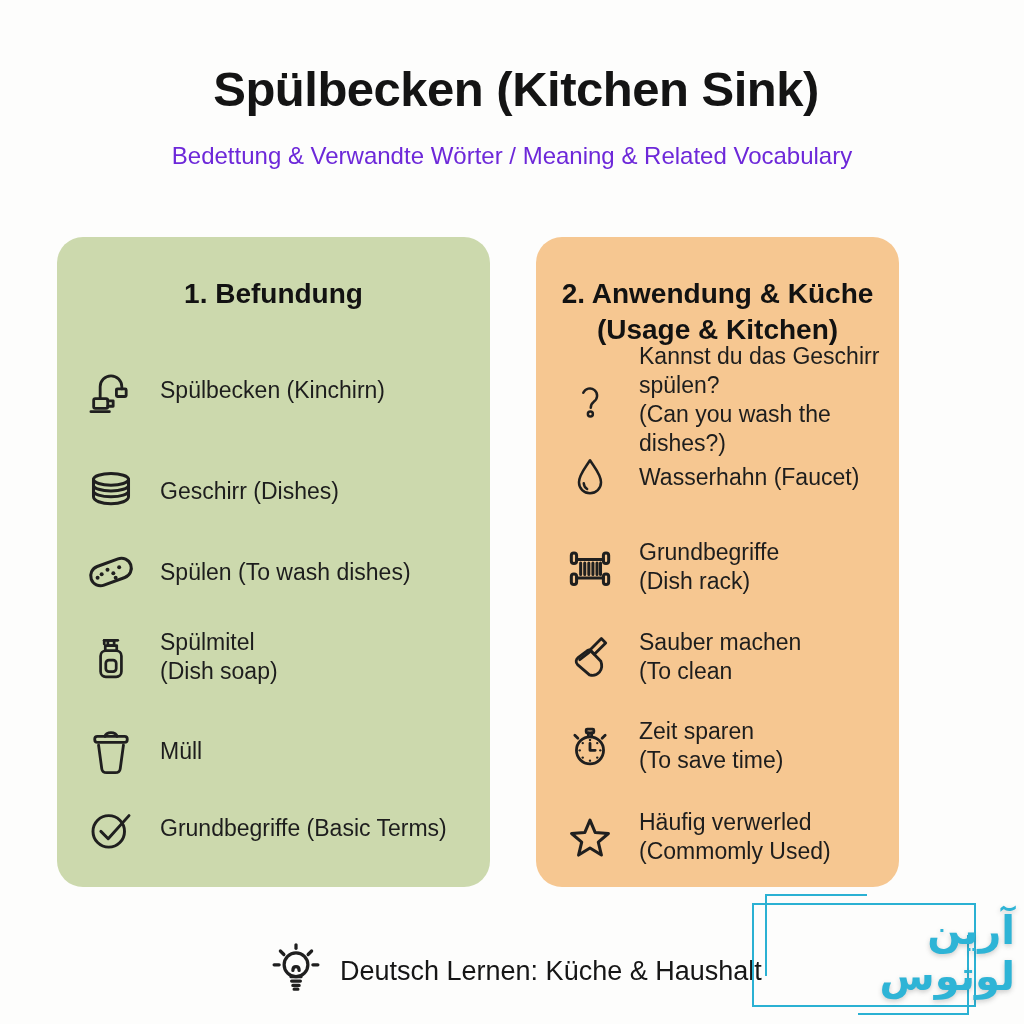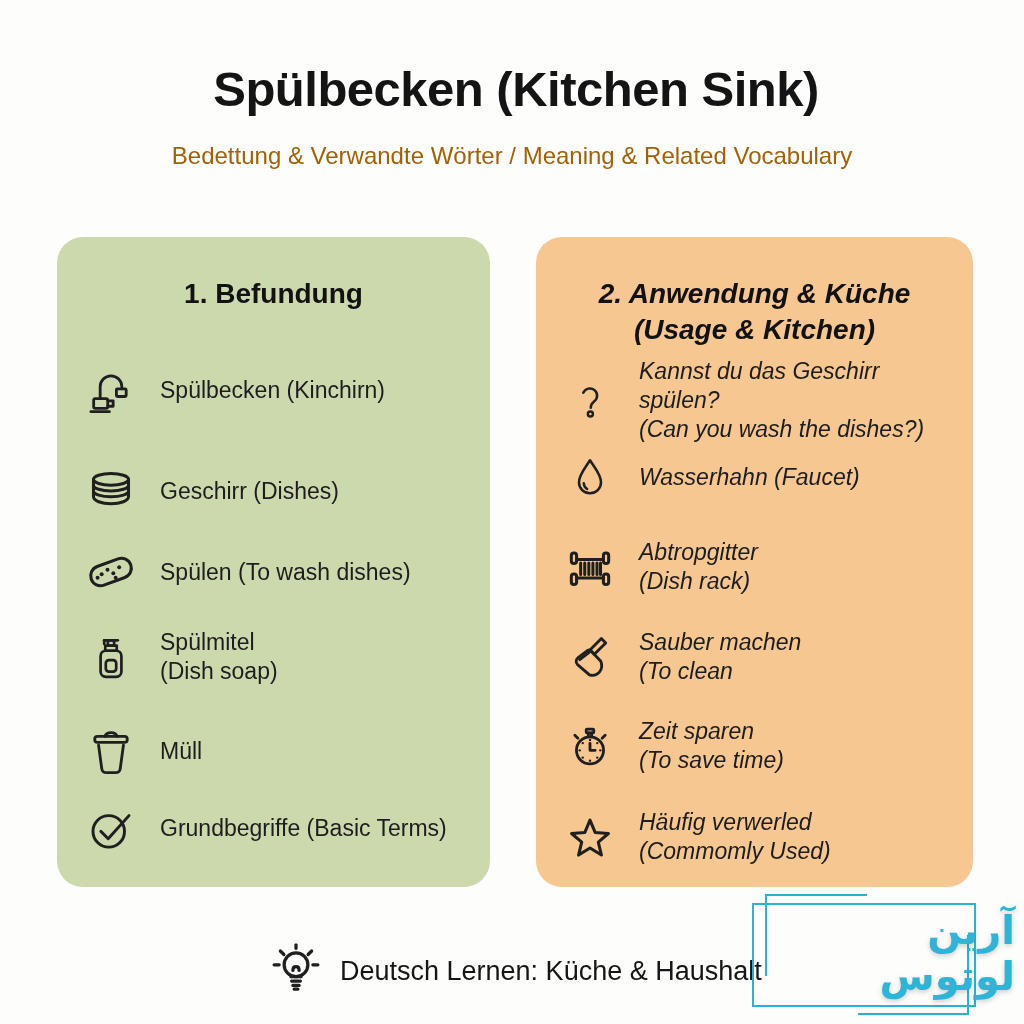--- a/index.html
+++ b/index.html
@@ -7,25 +7,25 @@
     position:relative;width:1024px;height:1024px;overflow:hidden;
     background:#fdfdfc;color:#1c1c1c;
     font-family:"Liberation Sans","DejaVu Sans",sans-serif;
   }
   .title{
     position:absolute;top:57px;left:0;width:1024px;margin:4px;
     text-align:center;font-size:49px;font-weight:700;letter-spacing:-0.5px;color:#141414;
   }
   .subtitle{
     position:absolute;top:142px;left:0;width:1024px;
-    text-align:center;font-size:24px;font-weight:400;color:#a16207;
+    text-align:center;font-size:24px;font-weight:400;color:#6d28d9;
   }
   .card{position:absolute;top:237px;height:650px;border-radius:26px;}
   .card-green{left:57px;width:433px;background:#ccd9ad;}
-  .card-orange{left:536px;width:437px;background:#f6c791;font-style:italic;}
+  .card-orange{left:536px;width:363px;background:#f6c791;}
   .card-title{
     position:absolute;top:31px;left:0;right:0;margin:8px;
     text-align:center;font-size:28px;line-height:36px;font-weight:700;color:#121212;
   }
   .card-title span{display:block;}
   .row{
     position:absolute;left:24px;right:14px;height:62px;
     display:flex;align-items:center;gap:19px;
   }
   .icon{
@@ -207,21 +207,21 @@
           <rect x="8" y="12" width="4.5" height="9" rx="2.2"></rect>
           <rect x="35.5" y="12" width="4.5" height="9" rx="2.2"></rect>
           <rect x="8" y="30" width="4.5" height="9" rx="2.2"></rect>
           <rect x="35.5" y="30" width="4.5" height="9" rx="2.2"></rect>
           <path d="M12.5 17.5 h23"></path>
           <path d="M12.5 33.5 h23"></path>
           <path d="M16 20.5 v10 M19.5 20.5 v10 M23 20.5 v10 M26.5 20.5 v10 M30 20.5 v10 M33 20.5 v10"></path>
         </svg>
       </span>
       <span class="txt">
-        <span>Abtropgitter</span>
+        <span>Grundbegriffe</span>
         <span>(Dish rack)</span>
       </span>
     </div>
 
     <div class="row" style="top:389px">
       <span class="icon">
         <svg class="ic" viewBox="0 0 48 48" width="52" height="52">
           <path d="M34.5 7 l4 4 L28 21.5 l-4 -4 Z"></path>
           <path d="M24.5 18 L34 28 C37 36 31 42.5 23.5 40.5 L12.5 31 C10.5 29 11 26 13 24.5 L21 18.5 C22 17.5 23.5 17.3 24.5 18 Z"></path>
           <path d="M14.5 26.5 L23.5 19.5"></path>

